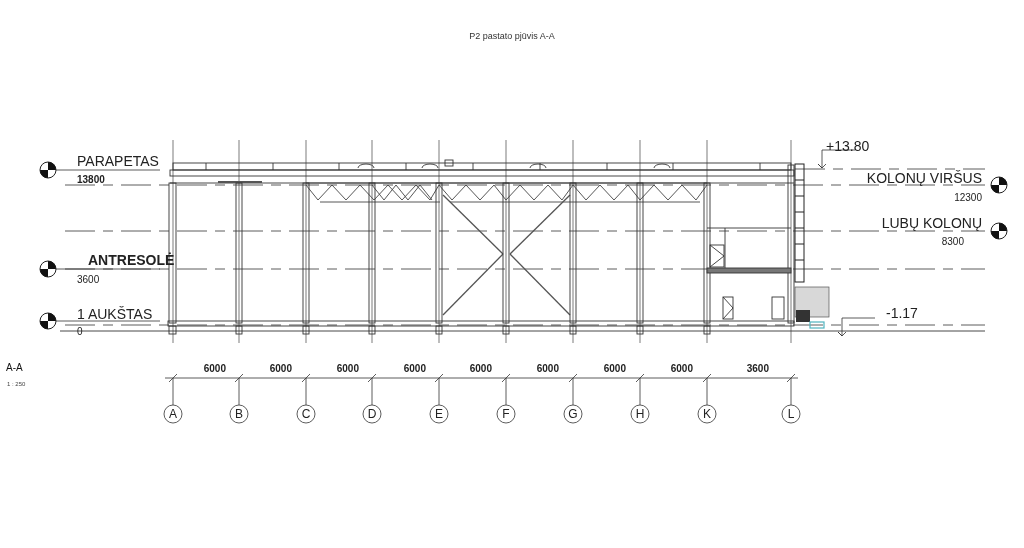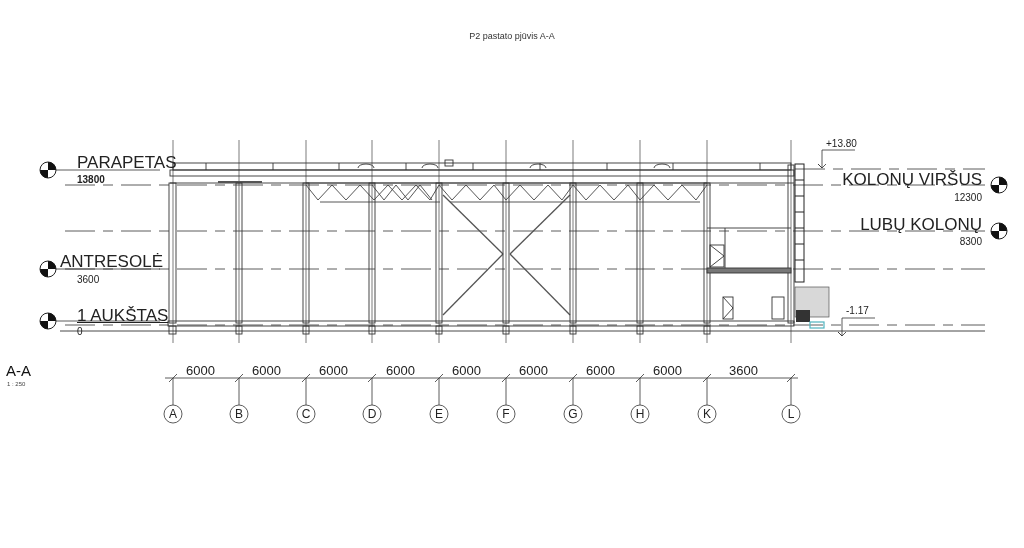--- a/index.html
+++ b/index.html
@@ -1,25 +1,25 @@
 <!DOCTYPE html>
 <html><head>
 <meta charset="utf-8">
 <style>
   html, body { margin:0; padding:0; background:#ffffff; }
   body { width:1024px; height:548px; position:relative; overflow:hidden; font-family:"Liberation Sans", sans-serif; color:#222; }
   .abs { position:absolute; }
   .title { left:0; width:1024px; top:31px; text-align:center; font-size:9px; color:#333; }
-  .lvl-name { font-size:17px; color:#222; }
+  .lvl-name { font-size:14px; color:#222; }
   .lvl-val { font-size:10px; color:#222; }
-  .sec-name { font-size:15px; color:#111; }
+  .sec-name { font-size:10px; color:#111; }
   .sec-scale { font-size:6px; color:#444; }
-  .dim { font-size:13px; color:#222; text-align:left; width:40px; }
+  .dim { font-size:10px; color:#222; text-align:right; width:40px;font-weight:bold; }
   .grid-bubble { font-size:12px; color:#222; text-align:center; width:18px; line-height:18px; }
-  .spot { font-size:10px; color:#222; }
+  .spot { font-size:14px; color:#222; }
   svg { position:absolute; left:0; top:0; }
 </style>
 </head>
 <body>
 
 <div class="abs title">P2 pastato pjūvis A-A</div>
 
 <svg width="1024" height="548">
 
   <g stroke="#333" stroke-width="0.8" stroke-dasharray="30,8,10,8">
@@ -208,32 +208,32 @@
     <g transform="translate(999,231)">
       <circle r="8" fill="#fff" stroke="#222" stroke-width="1"></circle>
       <path d="M0,-8 A8,8 0 0 1 8,0 L0,0Z" fill="#111"></path>
       <path d="M0,8 A8,8 0 0 1 -8,0 L0,0Z" fill="#111"></path>
     </g>
   </g>
 </svg>
 
 <div class="abs lvl-name" style="left:77px;top:153px;">PARAPETAS</div>
 <div class="abs lvl-val" style="left:77px;top:174px;font-weight:bold;">13800</div>
-<div class="abs lvl-name" style="left:60px;top:252px;">ANTRESOLĖ</div>
+<div class="abs lvl-name" style="left:88px;top:252px;font-weight:bold;">ANTRESOLĖ</div>
 <div class="abs lvl-val" style="left:77px;top:274px;">3600</div>
-<div class="abs lvl-name" style="left:77px;top:306px;text-decoration:underline;">1 AUKŠTAS</div>
+<div class="abs lvl-name" style="left:77px;top:306px;">1 AUKŠTAS</div>
 <div class="abs lvl-val" style="left:77px;top:326px;">0</div>
 
 <div class="abs lvl-name" style="right:42px;top:170px;text-align:left;">KOLONŲ VIRŠUS</div>
 <div class="abs lvl-val" style="right:42px;top:192px;text-align:center;">12300</div>
 <div class="abs lvl-name" style="right:42px;top:215px;text-align:right;">LUBŲ KOLONŲ</div>
-<div class="abs lvl-val" style="right:42px;top:236px;text-align:right;">8300</div>
+<div class="abs lvl-val" style="right:60px;top:236px;text-align:right;">8300</div>
 
 <div class="abs spot" style="left:826px;top:138px;">+13.80</div>
-<div class="abs spot" style="left:846px;top:305px;">-1.17</div>
+<div class="abs spot" style="left:886px;top:305px;">-1.17</div>
 
 <div class="abs sec-name" style="left:6px;top:362px;">A-A</div>
 <div class="abs sec-scale" style="left:7px;top:381px;">1 : 250</div>
 
 <div class="abs dim" style="left:186px;top:363px;">6000</div>
 <div class="abs dim" style="left:252px;top:363px;">6000</div>
 <div class="abs dim" style="left:319px;top:363px;">6000</div>
 <div class="abs dim" style="left:386px;top:363px;">6000</div>
 <div class="abs dim" style="left:452px;top:363px;">6000</div>
 <div class="abs dim" style="left:519px;top:363px;">6000</div>

